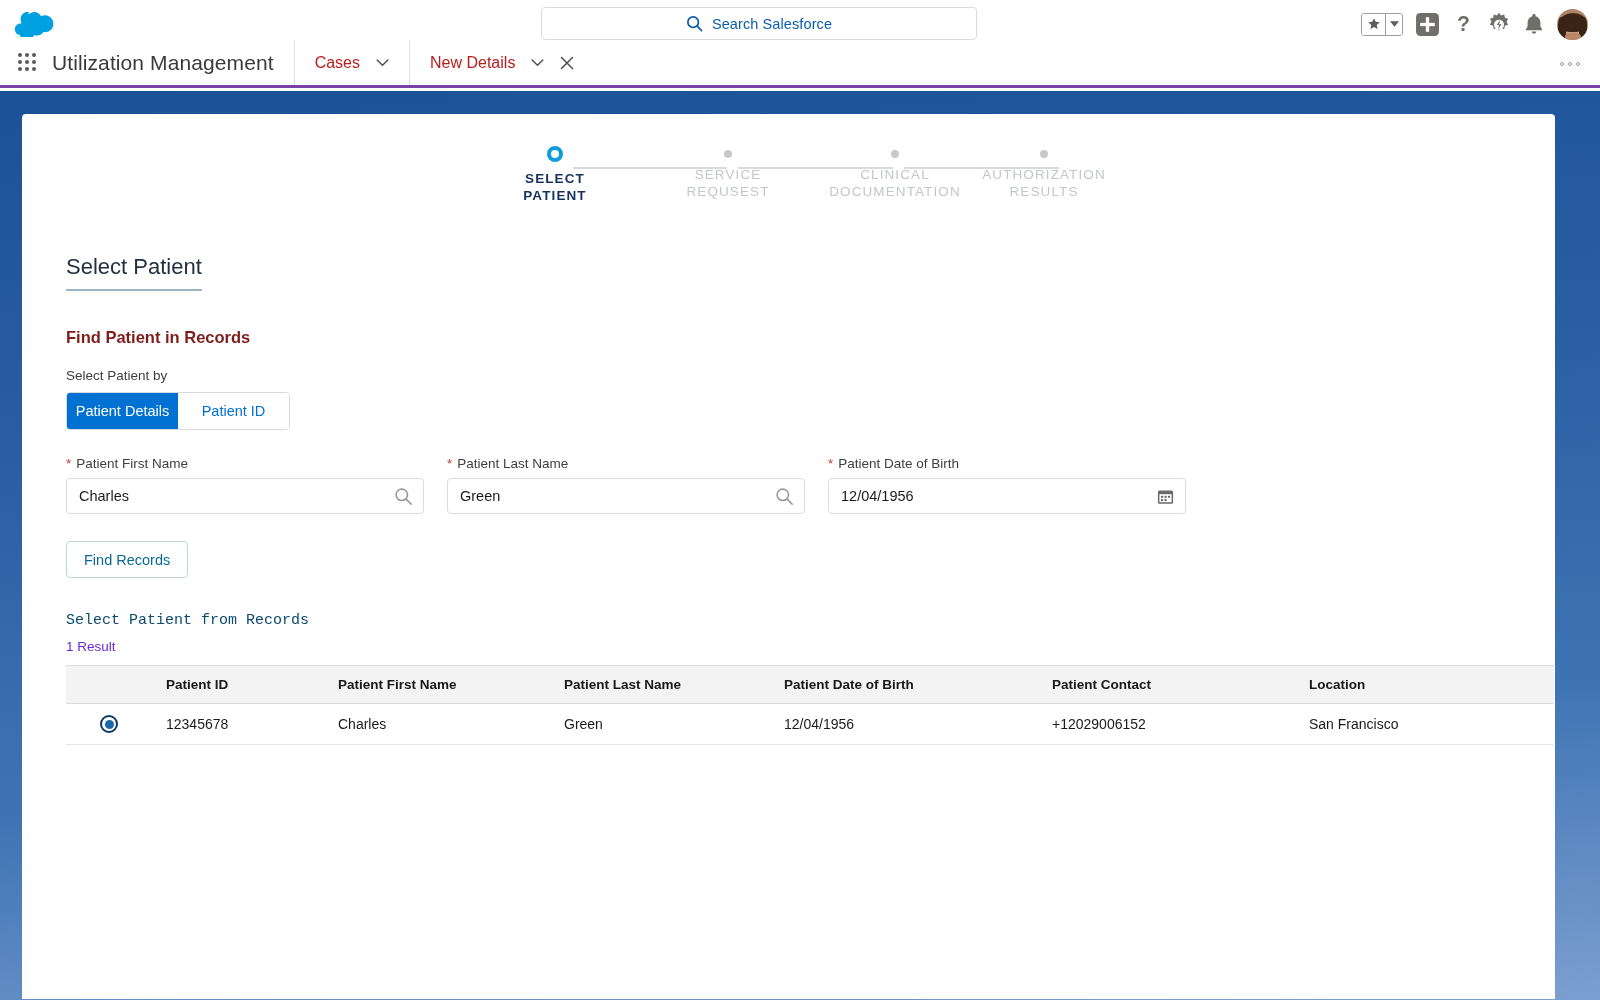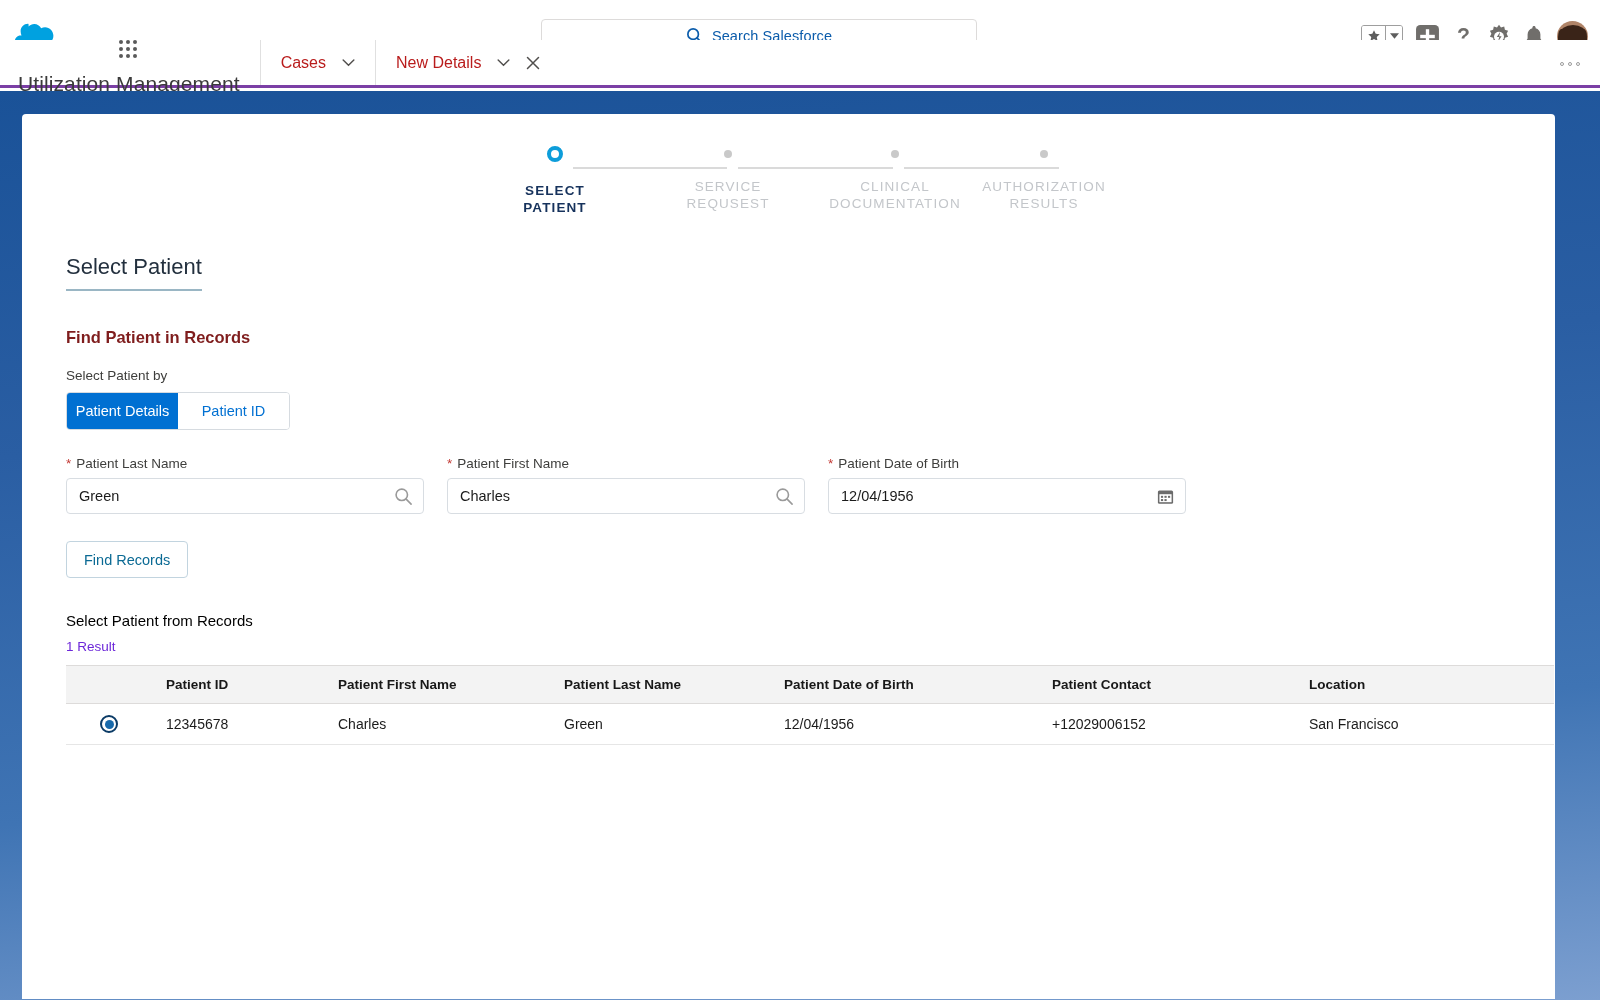--- a/index.html
+++ b/index.html
@@ -5,21 +5,21 @@
   * { box-sizing: border-box; margin: 0; padding: 0; }
   html, body {
     width: 1600px; height: 1000px;
     font-family: "Liberation Sans", sans-serif;
     background: #ffffff;
     overflow: hidden;
   }
 
   
   .global-header {
-    position: absolute; top: 16px; left: 0;
+    position: absolute; top: 4px; left: 0;
     width: 1600px; height: 40px;
     background: #ffffff;
     border-bottom: 1px solid #e8e8e8;
     display: flex; align-items: center;
   }
   .sf-logo {
     margin-left: 12px; width: 44px; height: 30px;
     display: flex; align-items: center; justify-content: center;
   }
   .cloud {
@@ -97,21 +97,20 @@
     width: 1600px; height: 48px;
     background: #ffffff;
     display: flex; align-items: stretch;
     border-bottom: 3px solid #7b3fa5;
   }
   .app-name-box {
     display: flex; align-items: center; gap: 14px;
     padding: 0 20px 0 18px;
     border-right: 1px solid #e0e0e0;
     height: 100%;
-    flex-direction: column;
   }
   .waffle {
     width: 20px; height: 20px;
     display: grid; grid-template-columns: repeat(3, 4px);
     grid-template-rows: repeat(3, 4px); gap: 3px;
     cursor: pointer;
   }
   .waffle i { width: 4px; height: 4px; border-radius: 50%; background: #5a5a5a; display: block; }
   .app-name {
     font-size: 21px; color: #3a3a3a; font-weight: 400; letter-spacing: .1px;
@@ -170,21 +169,21 @@
   .step-dot-active {
     width: 16px; height: 16px; border-radius: 50%;
     border: 4px solid #0d9dda; background: #ffffff;
     margin: 0 auto; box-sizing: border-box;
   }
   .step-dot {
     width: 8px; height: 8px; border-radius: 50%;
     background: #c9c9c9; margin: 4px auto 0;
   }
   .step-label {
-    margin-top: 20px;
+    margin-top: 8px;
     font-size: 13.5px; letter-spacing: 1.1px;
     line-height: 17px; color: #c3c6ca; font-weight: 400;
     white-space: pre-line;
   }
   .prog-step.active .step-label { color: #16325c; font-weight: 700; }
 
   
   .content { position: absolute; top: 140px; left: 44px; right: 24px; }
 
   .sec-title {
@@ -235,21 +234,21 @@
   .find-btn {
     margin-top: 27px;
     display: inline-flex; align-items: center; justify-content: center;
     height: 37px; padding: 0 17px;
     border: 1px solid #c2d4df; border-radius: 4px;
     background: #fff; color: #0b6a94; font-size: 14.5px;
     cursor: pointer;
     font-family: "Liberation Sans", sans-serif;
   }
 
-  .records-title { margin-top: 34px; font-size: 15px; color: #000000; }
+  .records-title { margin-top: 34px; font-size: 15px; color: #0c4a6e; font-family: Liberation Mono, monospace; }
   .result-count { margin-top: 10px; font-size: 13.5px; color: #6d28d9; }
 
   
   table.rec {
     margin-top: 11px;
     width: 1488px; border-collapse: collapse;
     table-layout: fixed;
   }
   table.rec thead th {
     background: #f3f3f3;
@@ -460,36 +459,36 @@
 
     <div class="field-lbl">Select Patient by</div>
 
     <div class="btn-group">
       <div class="bg-on">Patient Details</div>
       <div class="bg-off">Patient ID</div>
     </div>
 
     <div class="input-row">
 
+      <div class="field f1">
+        <div class="req-lbl">
+          <span class="star">*</span><span>Patient First Name</span>
+        </div>
+        <input class="inp" type="text" value="Charles" style="">
+        <svg class="inp-icon" viewBox="0 0 20 20">
+          <circle cx="8.2" cy="8.2" r="6" fill="none" stroke="#9a9a9a" stroke-width="1.7"></circle>
+          <line x1="12.8" y1="12.8" x2="18" y2="18" stroke="#9a9a9a" stroke-width="1.7" stroke-linecap="round"></line>
+        </svg>
+      </div>
+
       <div class="field f2">
         <div class="req-lbl">
           <span class="star">*</span><span>Patient Last Name</span>
         </div>
         <input class="inp" type="text" value="Green" style="">
-        <svg class="inp-icon" viewBox="0 0 20 20">
-          <circle cx="8.2" cy="8.2" r="6" fill="none" stroke="#9a9a9a" stroke-width="1.7"></circle>
-          <line x1="12.8" y1="12.8" x2="18" y2="18" stroke="#9a9a9a" stroke-width="1.7" stroke-linecap="round"></line>
-        </svg>
-      </div>
-
-      <div class="field f1">
-        <div class="req-lbl">
-          <span class="star">*</span><span>Patient First Name</span>
-        </div>
-        <input class="inp" type="text" value="Charles" style="">
         <svg class="inp-icon" viewBox="0 0 20 20">
           <circle cx="8.2" cy="8.2" r="6" fill="none" stroke="#9a9a9a" stroke-width="1.7"></circle>
           <line x1="12.8" y1="12.8" x2="18" y2="18" stroke="#9a9a9a" stroke-width="1.7" stroke-linecap="round"></line>
         </svg>
       </div>
 
       <div class="field f3">
         <div class="req-lbl">
           <span class="star">*</span><span>Patient Date of Birth</span>
         </div>

